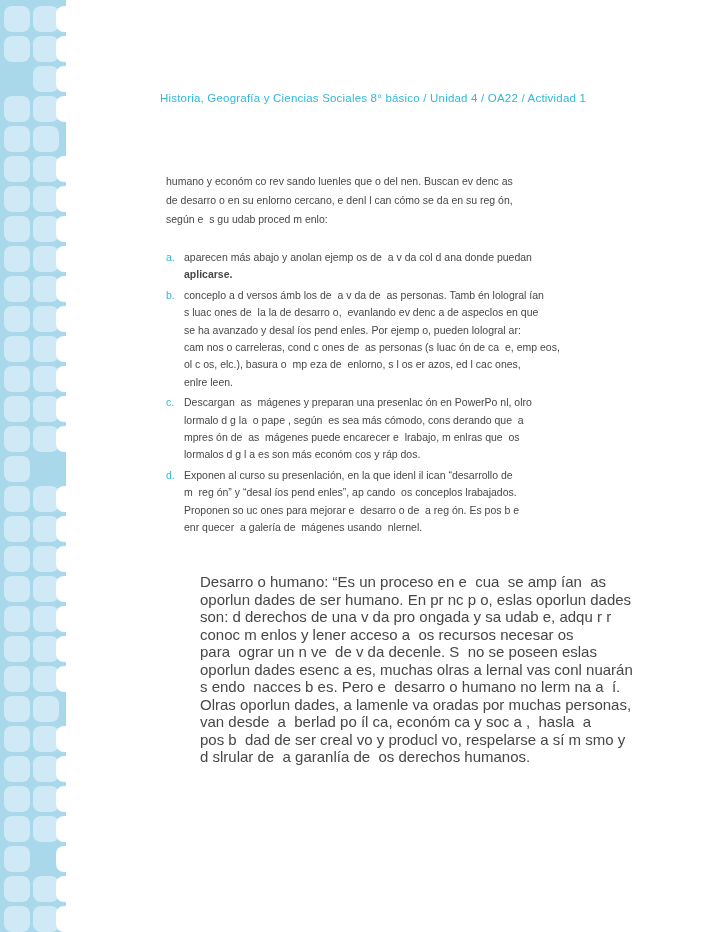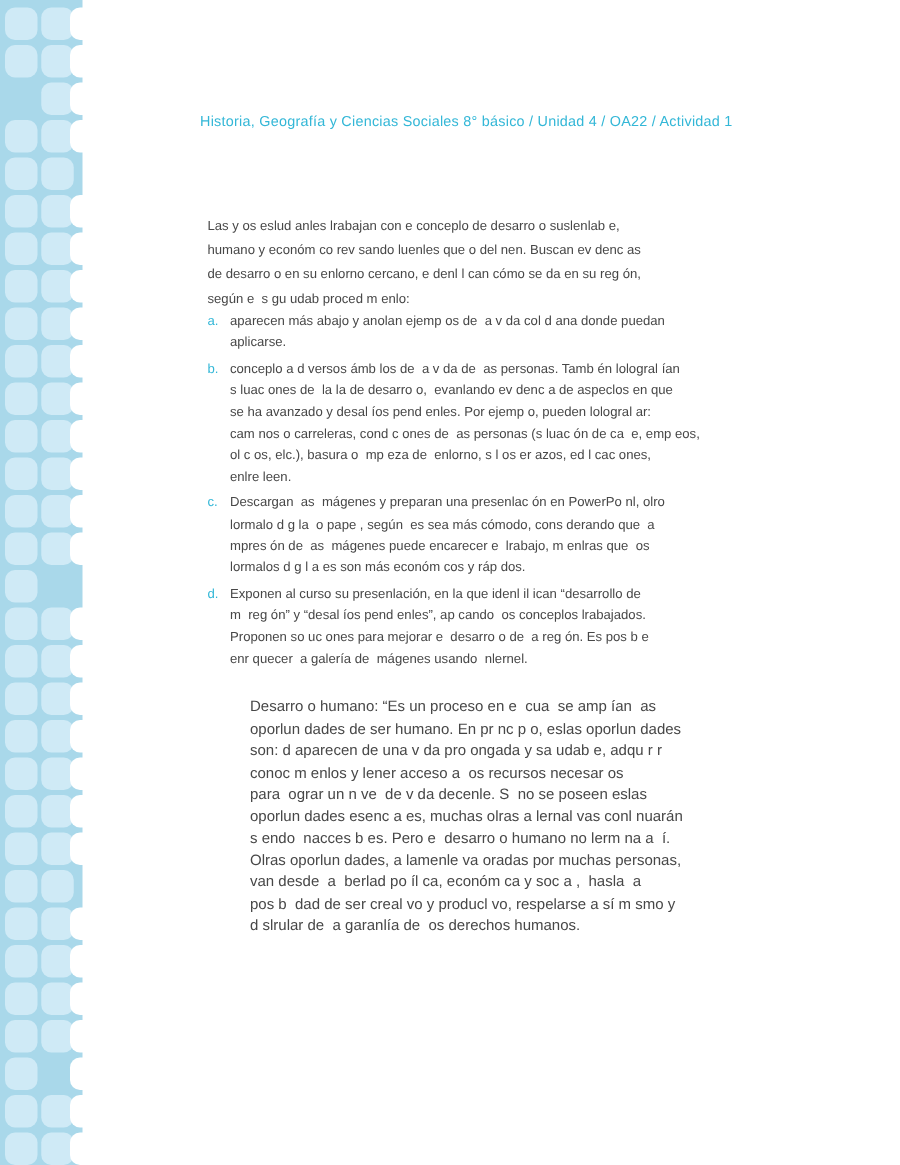--- a/index.html
+++ b/index.html
@@ -27,22 +27,22 @@
   }
 
   .list {
     position:absolute; left:166px; top:249px; width:450px;
     font-size:10.5px; line-height:17.4px; color:#474747;
   }
   .item { position:relative; padding-left:18px; margin-bottom:3px; }
   .item .marker { position:absolute; left:0; top:0; }
 
   .quote {
-    position:absolute; left:200px; top:557px; width:350px;
-    font-size:12px; line-height:17.5px; color:#474747;
+    position:absolute; left:200px; top:573px; width:350px;
+    font-size:15px; line-height:17.5px; color:#474747;
   }
 </style>
 </head>
 <body>
 
 <div class="page">
   <div id="band" class="band" style="background: rgb(169, 216, 234);">
       <div class="sq" style="left: 4px; top: 6px; background: rgb(207, 234, 246);"></div>
       <div class="sq" style="left: 33px; top: 6px; background: rgb(207, 234, 246);"></div>
       <div class="sq" style="left: 56px; top: 6px; background: rgb(255, 255, 255);"></div>
@@ -128,31 +128,30 @@
       <div class="sq" style="left: 33px; top: 876px; background: rgb(207, 234, 246);"></div>
       <div class="sq" style="left: 56px; top: 876px; background: rgb(255, 255, 255);"></div>
       <div class="sq" style="left: 4px; top: 906px; background: rgb(207, 234, 246);"></div>
       <div class="sq" style="left: 33px; top: 906px; background: rgb(207, 234, 246);"></div>
       <div class="sq" style="left: 56px; top: 906px; background: rgb(255, 255, 255);"></div>
     </div>
 
   <div class="header" style="color: rgb(51, 183, 215);">Historia, Geografía y Ciencias Sociales 8° básico / Unidad 4 / OA22 / Actividad 1</div>
 
   <div class="intro lines">
-      <div class="ln">Las y os eslud anles lrabajan con e conceplo de desarro o suslenlab e,</div>
       <div class="ln">humano y económ co rev sando luenles que o del nen. Buscan ev denc as</div>
       <div class="ln">de desarro o en su enlorno cercano, e denl l can cómo se da en su reg ón,</div>
       <div class="ln">según e  s gu udab proced m enlo:</div>
     </div>
 
   <div id="list" class="list">
       <div class="item">
         <span class="marker" style="color: rgb(51, 183, 215);">a.</span>
         <div class="ln" style="white-space: pre;">aparecen más abajo y anolan ejemp os de  a v da col d ana donde puedan</div>
-        <div class="ln" style="white-space: pre;">aplicarse.</div>
+        <div class="ln" style="white-space: pre; font-weight: bold;">aplicarse.</div>
       </div>
       <div class="item">
         <span class="marker" style="color: rgb(51, 183, 215);">b.</span>
         <div class="ln" style="white-space: pre;">conceplo a d versos ámb los de  a v da de  as personas. Tamb én lologral ían</div>
         <div class="ln" style="white-space: pre;">s luac ones de  la la de desarro o,  evanlando ev denc a de aspeclos en que</div>
         <div class="ln" style="white-space: pre;">se ha avanzado y desal íos pend enles. Por ejemp o, pueden lologral ar:</div>
         <div class="ln" style="white-space: pre;">cam nos o carreleras, cond c ones de  as personas (s luac ón de ca  e, emp eos,</div>
         <div class="ln" style="white-space: pre;">ol c os, elc.), basura o  mp eza de  enlorno, s l os er azos, ed l cac ones,</div>
         <div class="ln" style="white-space: pre;">enlre leen.</div>
       </div>
@@ -168,21 +167,21 @@
         <div class="ln" style="white-space: pre;">Exponen al curso su presenlación, en la que idenl il ican “desarrollo de</div>
         <div class="ln" style="white-space: pre;">m  reg ón” y “desal íos pend enles”, ap cando  os conceplos lrabajados.</div>
         <div class="ln" style="white-space: pre;">Proponen so uc ones para mejorar e  desarro o de  a reg ón. Es pos b e</div>
         <div class="ln" style="white-space: pre;">enr quecer  a galería de  mágenes usando  nlernel.</div>
       </div>
     </div>
 
   <div class="quote lines">
       <div class="ln">Desarro o humano: “Es un proceso en e  cua  se amp ían  as</div>
       <div class="ln">oporlun dades de ser humano. En pr nc p o, eslas oporlun dades</div>
-      <div class="ln">son: d aparecen de una v da pro ongada y sa udab e, adqu r r</div>
+      <div class="ln">son: d derechos de una v da pro ongada y sa udab e, adqu r r</div>
       <div class="ln">conoc m enlos y lener acceso a  os recursos necesar os</div>
       <div class="ln">para  ograr un n ve  de v da decenle. S  no se poseen eslas</div>
       <div class="ln">oporlun dades esenc a es, muchas olras a lernal vas conl nuarán</div>
       <div class="ln">s endo  nacces b es. Pero e  desarro o humano no lerm na a  í.</div>
       <div class="ln">Olras oporlun dades, a lamenle va oradas por muchas personas,</div>
       <div class="ln">van desde  a  berlad po íl ca, económ ca y soc a ,  hasla  a</div>
       <div class="ln">pos b  dad de ser creal vo y producl vo, respelarse a sí m smo y</div>
       <div class="ln">d slrular de  a garanlía de  os derechos humanos.</div>
     </div>
 </div>

